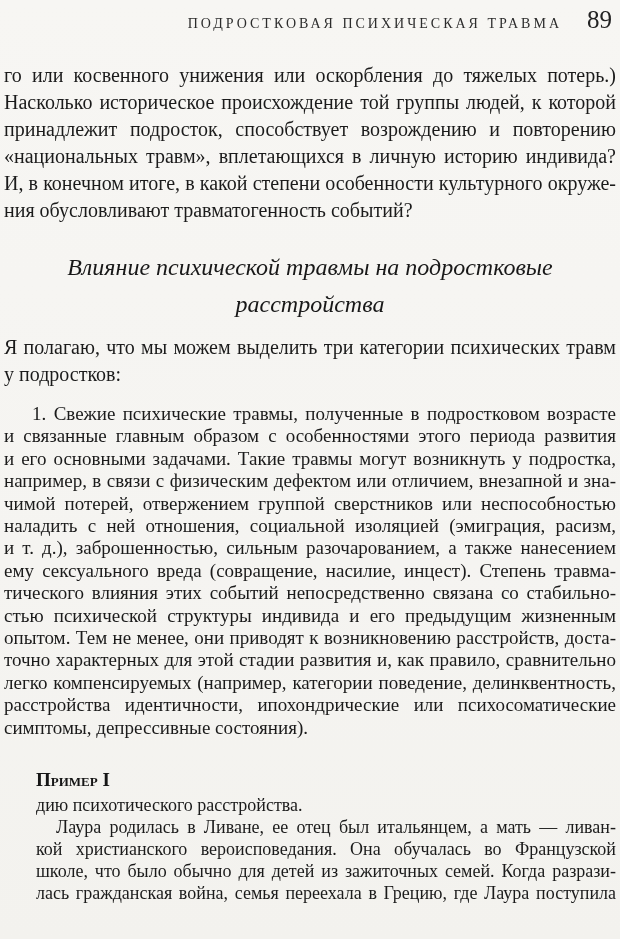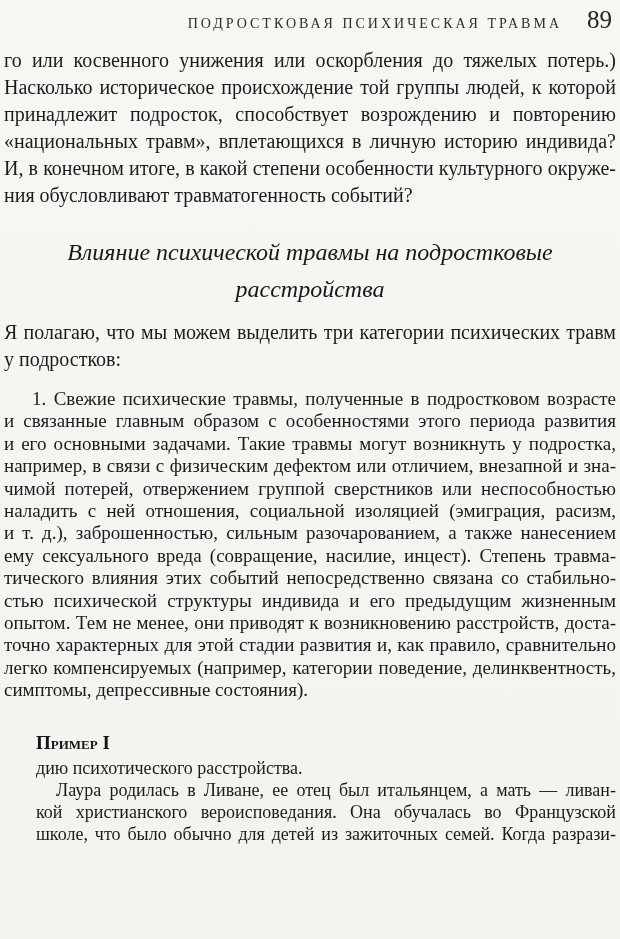--- a/index.html
+++ b/index.html
@@ -23,21 +23,21 @@
     font-weight:normal;white-space:nowrap;
   }
   .rh-num{
     font-size:25px;color:#222;margin-left:25px;line-height:1;
   }
   
   .ln,.xln{overflow:hidden;}
   .j{text-align:justify;text-align-last:justify;}
   .last{text-align:left;text-align-last:left;}
   .para{margin:0;}
-  .p-top{margin-top:16px;}
+  .p-top{margin-top:31px;}
   .p-top .ln{font-size:20px;line-height:27px;}
   .section-heading{
     margin:25px 0 0 0;font-weight:normal;font-style:italic;
     font-size:24px;text-align:center;color:#181818;
   }
   .section-heading .hl{line-height:37px;}
   .p-intro{margin-top:11px;}
   .p-intro .ln{font-size:20px;line-height:27px;}
   .p-list{margin-top:15px;}
   .p-list .ln{font-size:19px;line-height:22.4px;}
@@ -95,31 +95,33 @@
         <div class="ln j">например, в связи с физическим дефектом или отличием, внезапной и зна-</div>
         <div class="ln j">чимой потерей, отвержением группой сверстников или неспособностью</div>
         <div class="ln j">наладить с ней отношения, социальной изоляцией (эмиграция, расизм,</div>
         <div class="ln j">и т. д.), заброшенностью, сильным разочарованием, а также нанесением</div>
         <div class="ln j">ему сексуального вреда (совращение, насилие, инцест). Степень травма-</div>
         <div class="ln j">тического влияния этих событий непосредственно связана со стабильно-</div>
         <div class="ln j">стью психической структуры индивида и его предыдущим жизненным</div>
         <div class="ln j">опытом. Тем не менее, они приводят к возникновению расстройств, доста-</div>
         <div class="ln j">точно характерных для этой стадии развития и, как правило, сравнительно</div>
         <div class="ln j">легко компенсируемых (например, категории поведение, делинквентность,</div>
+        <div class="ln j">расстройства идентичности, ипохондрические или психосоматические</div>
       </div>
     <div class="ln last">симптомы, депрессивные состояния).</div>
   </section>
 
   <section class="example">
     <div class="ex-label">Пример I</div>
     <div class="expara">
       <div class="xln last">дию психотического расстройства.</div>
     </div>
     <div class="expara">
       <div class="xln j indent2">Лаура родилась в Ливане, ее отец был итальянцем, а мать — ливан-</div>
       <div>
           <div class="xln j">кой христианского вероисповедания. Она обучалась во Французской</div>
           <div class="xln j">школе, что было обычно для детей из зажиточных семей. Когда разрази-</div>
+          <div class="xln j">лась гражданская война, семья переехала в Грецию, где Лаура поступила</div>
         </div>
     </div>
   </section>
 
 </div>
 
 </body></html>

